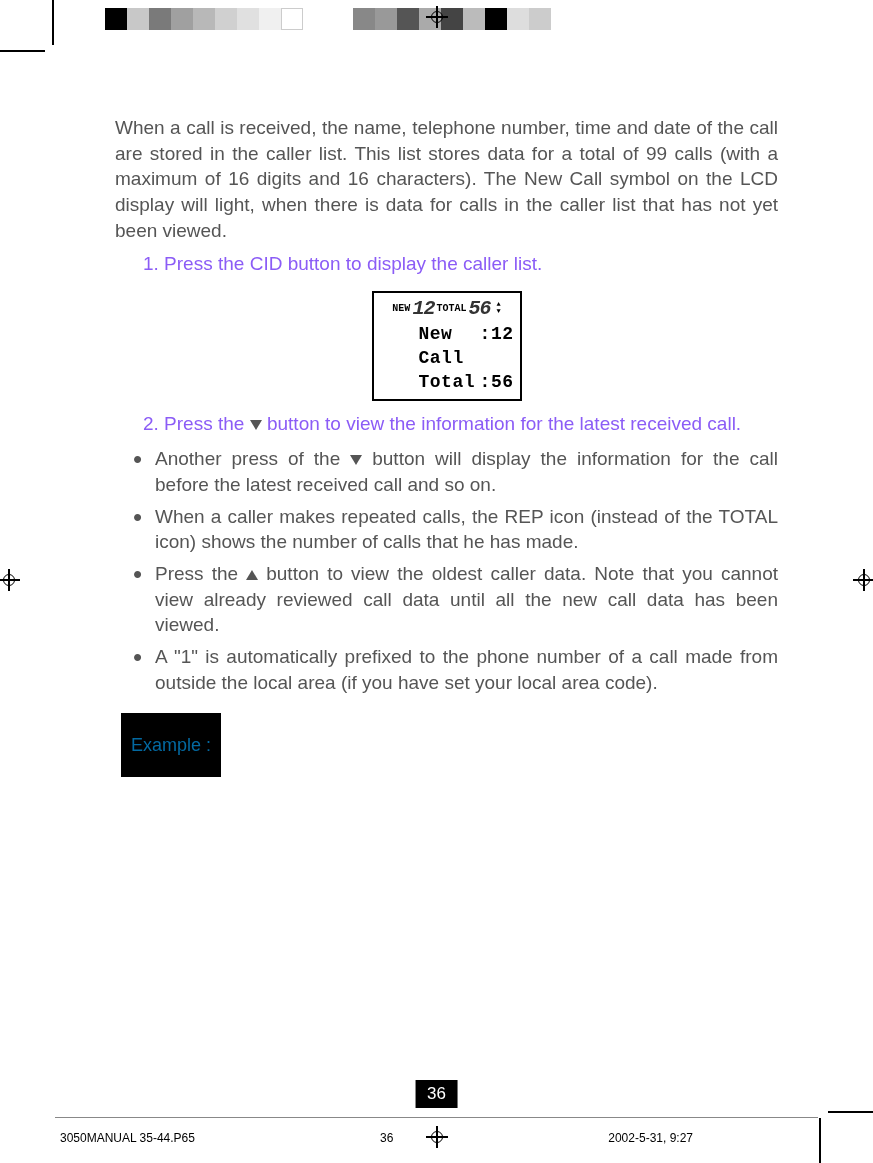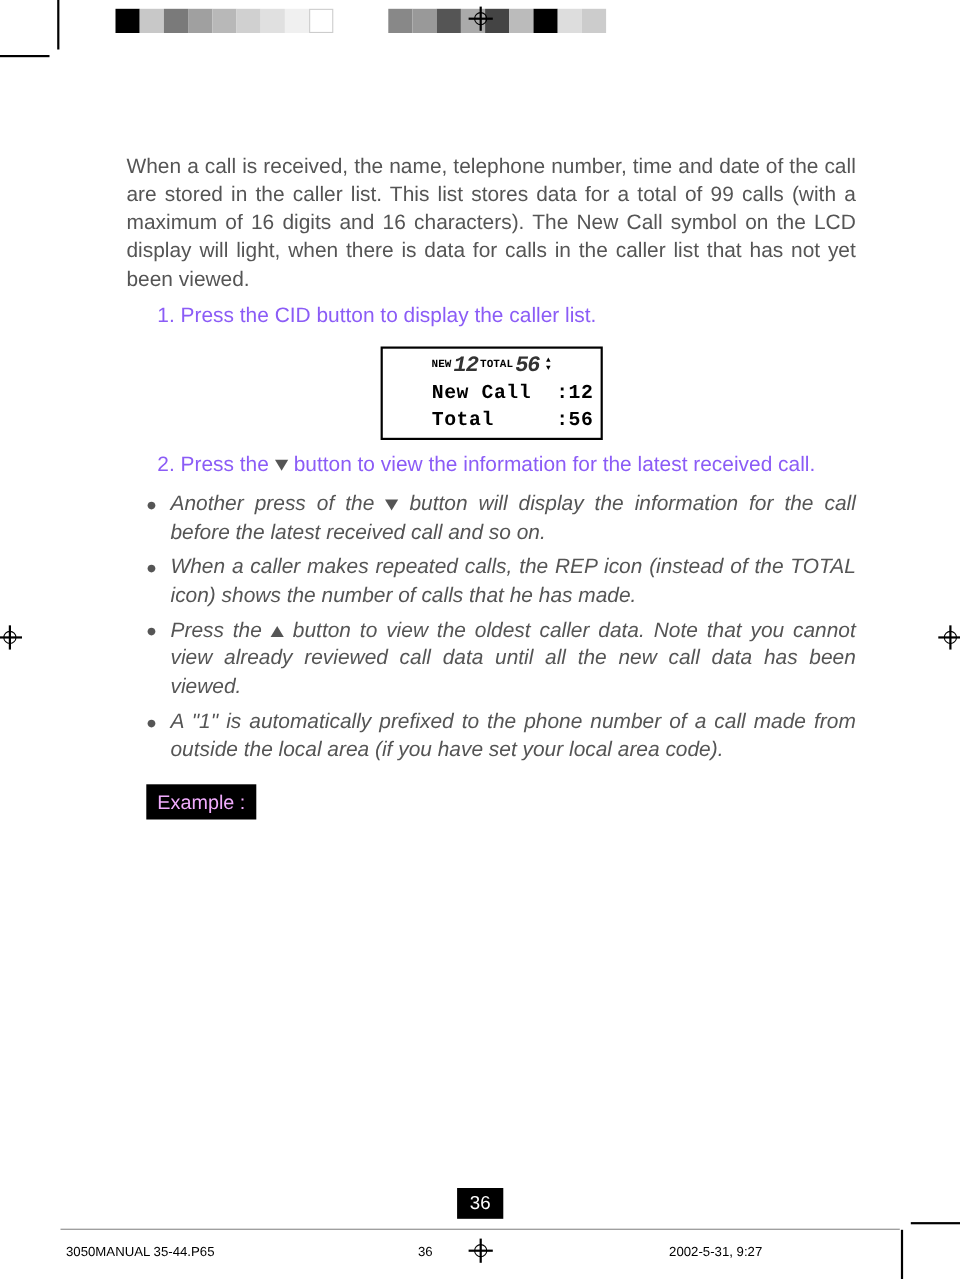--- a/index.html
+++ b/index.html
@@ -65,39 +65,39 @@
   .heading {
     font-size: 21px;
     color: #555;
     display: inline-block;
     border-top: 2px solid #555;
     border-bottom: 2px solid #555;
     padding: 2px 28px 2px 0;
     letter-spacing: 0.5px;
   }
   .para {
-    margin-top: 24px;
+    margin-top: 0;
     font-size: 19px;
     text-align: justify;
     color: #555;
   }
   .heading2 { margin-top: 20px; }
   .step {
     margin-top: 8px;
     font-size: 19px;
     padding-left: 28px;
     text-align: justify;
     color: #8b5cf6;
   }
   .lcd-wrap {
     display:flex; justify-content:center; margin: 14px 0 10px 0;
   }
   .lcd {
     border: 2px solid #000;
-    width: 202px;
+    width: 150px;
     padding: 2px 6px 4px 6px;
     font-family: "Courier New", monospace;
     color: #000;
     position: relative;
   }
   .lcd-top {
     display:flex; align-items:center; justify-content:center; gap:2px; font-size:10px; font-weight:bold;
   }
   .lcd-seg { font-size: 20px; font-style: italic; letter-spacing:-1px; font-weight:bold; color:#333;}
   .lcd-arrows { display:flex; flex-direction:column; font-size:7px; line-height:7px; margin-left:4px;}
@@ -112,37 +112,36 @@
     padding-left: 18px;
   }
   .bullets li {
     font-size: 19px;
     text-align: justify;
     color: #555;
     margin-bottom: 6px;
     list-style: none;
     position: relative;
     padding-left: 22px;
-    font-style: italic;
   }
   .bullets li::before {
     content: '•';
     position: absolute;
     left: 0;
     top: -4px;
     font-size: 26px;
     color: #555;
   }
   .tri {
     display:inline-block; width:0; height:0; vertical-align:middle;
   }
   .tri-down { border-left:6px solid transparent; border-right:6px solid transparent; border-top:10px solid #555;}
   .tri-up   { border-left:6px solid transparent; border-right:6px solid transparent; border-bottom:10px solid #555;}
   .example {
-    background:#000; color:#f0abfc; display:inline-block; padding:4px 10px; font-size:18px; margin-top:12px; margin-left:18px;
+    background:#000; color:#0369a1; display:inline-block; padding:20px 10px; font-size:18px; margin-top:12px; margin-left:6px;
   }
   .example-text {
     margin-top:8px; font-size:19px; color:#555; padding-left:48px;
   }
   .page-num {
     position:absolute; bottom:55px; left:50%; transform:translateX(-50%);
     background:#000; color:#fff; padding:4px 12px; font-size:17px;
   }
   .footer {
     position:absolute; bottom: 18px; left: 60px; right:60px;

